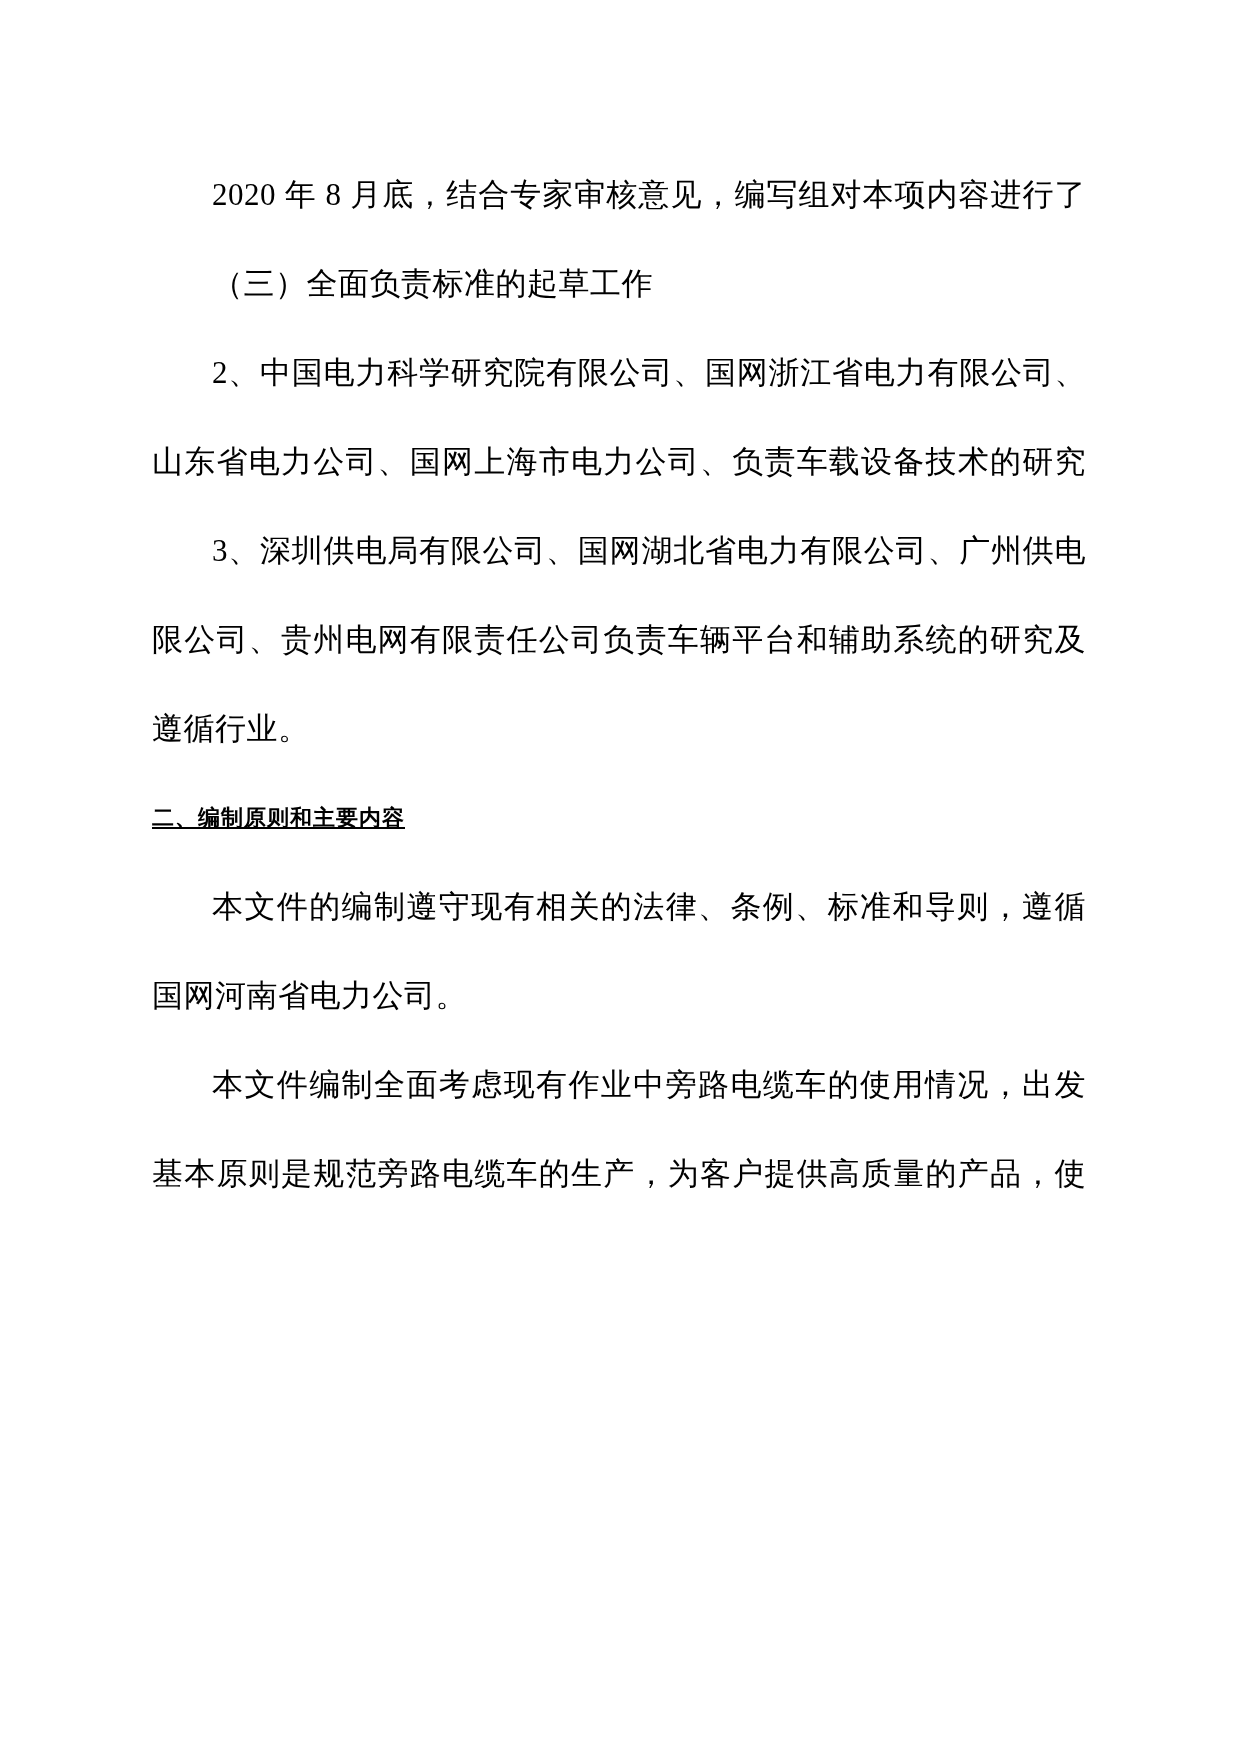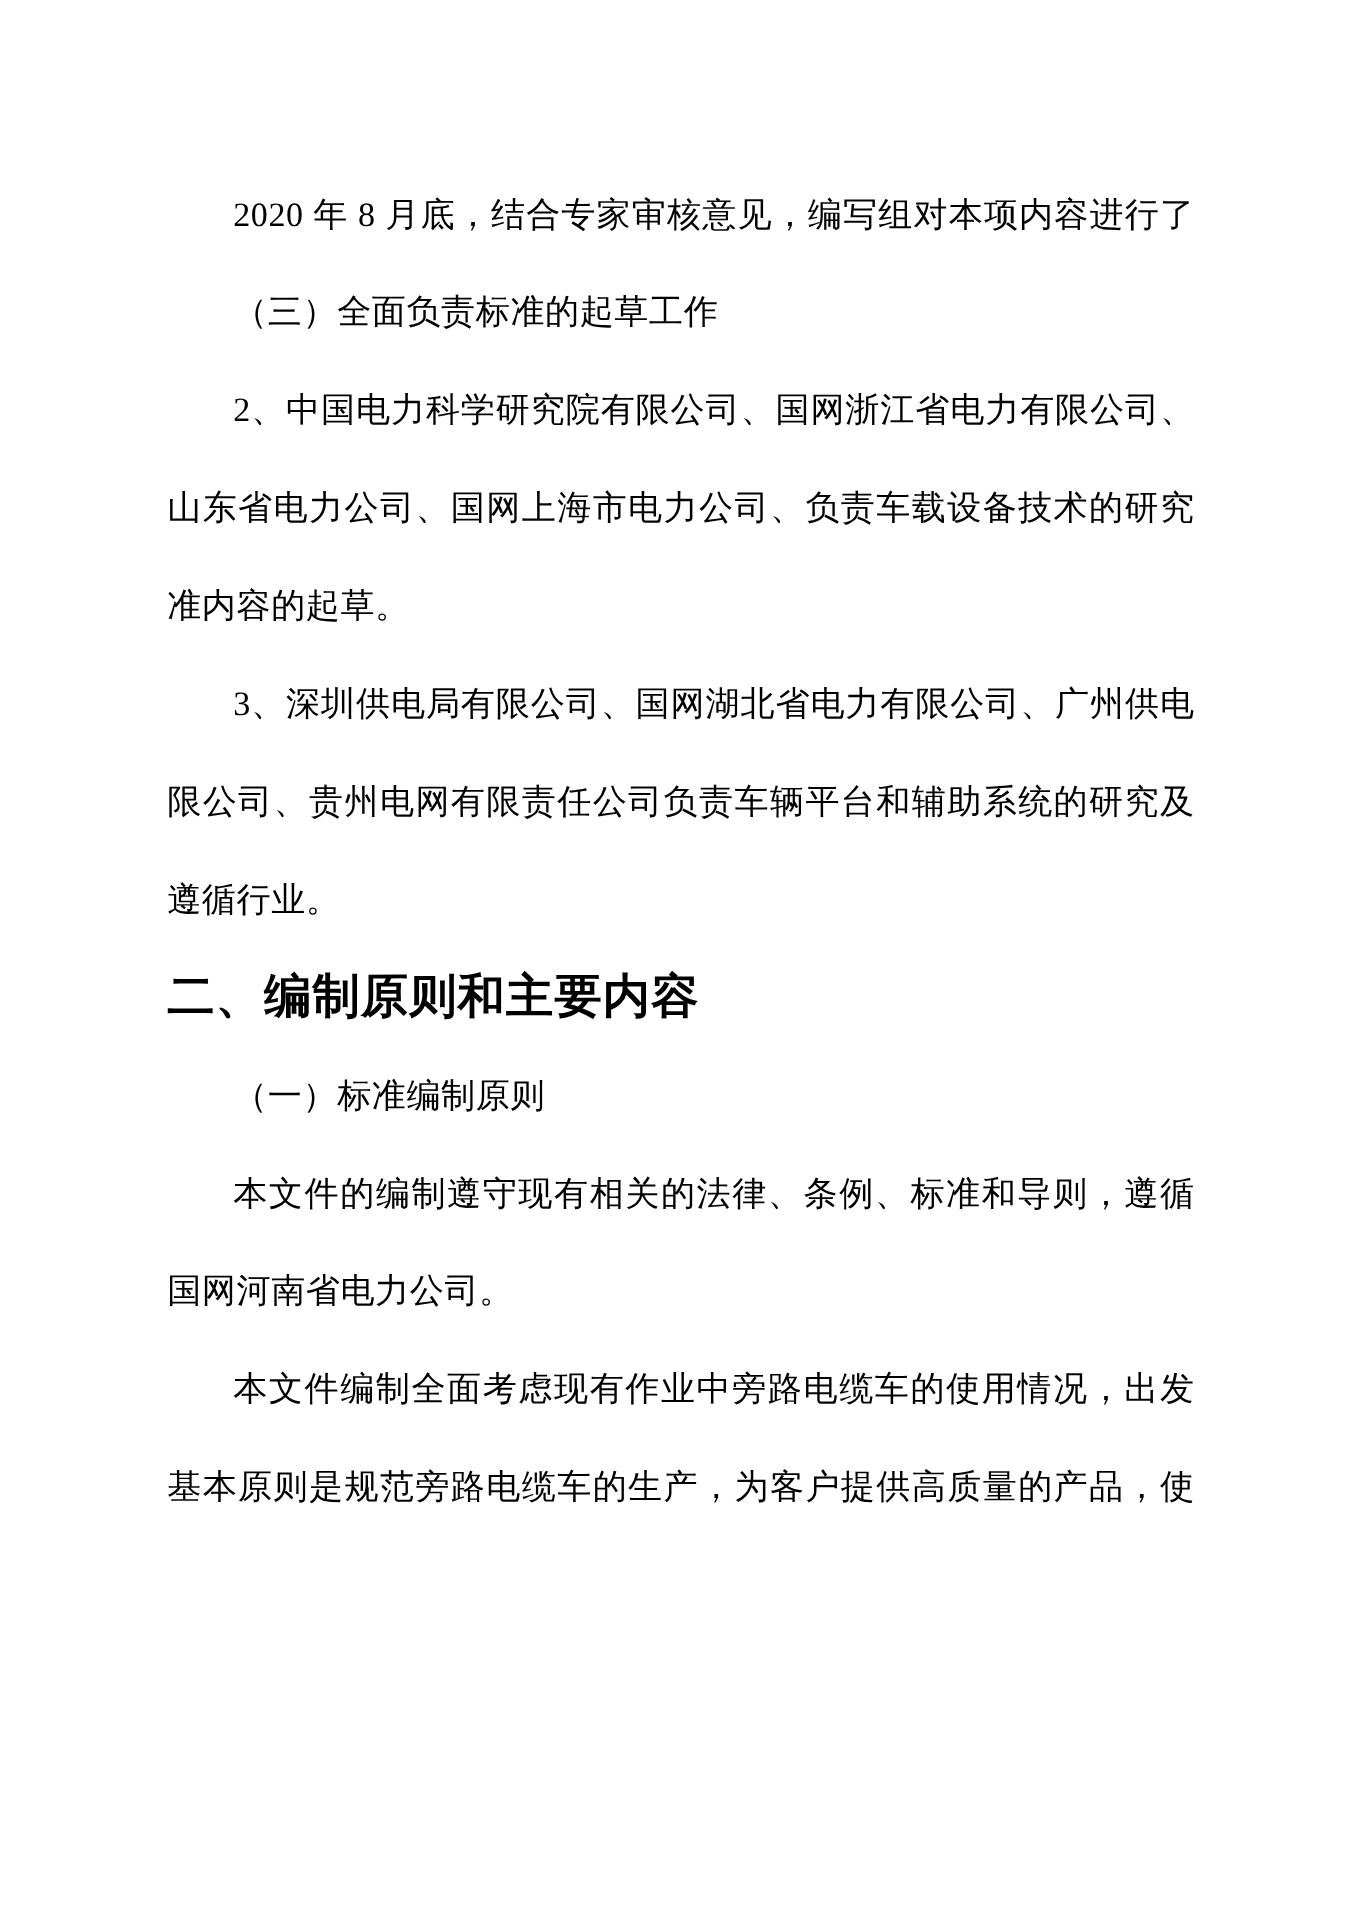--- a/index.html
+++ b/index.html
@@ -44,50 +44,47 @@
   .line.full {
     text-align: justify;
     text-align-last: justify;
   }
   .line.indent {
     text-indent: 60px;
   }
   .para.heading .line {
     font-family: "Liberation Sans", "DejaVu Sans", sans-serif;
     font-weight: bold;
-    font-size: 43px;
+    font-size: 22px;
     letter-spacing: 1px;
+    text-decoration: underline;
   }
 </style>
 </head>
 <body>
 
 <div class="page">
   <div class="doc-body" id="doc-body">
       <div class="para body">
         <div class="line full indent">2020 年 8 月底，结合专家审核意见，编写组对本项内容进行了修改，</div>
       </div>
       <div class="para body">
         <div class="line indent">（三）全面负责标准的起草工作</div>
       </div>
       <div class="para body">
         <div class="line full indent">2、中国电力科学研究院有限公司、国网浙江省电力有限公司、国网</div>
         <div class="line full">山东省电力公司、国网上海市电力公司、负责车载设备技术的研究及标</div>
-        <div class="line">准内容的起草。</div>
       </div>
       <div class="para body">
         <div class="line full indent">3、深圳供电局有限公司、国网湖北省电力有限公司、广州供电局有</div>
         <div class="line full">限公司、贵州电网有限责任公司负责车辆平台和辅助系统的研究及标准</div>
         <div class="line">遵循行业。</div>
       </div>
       <div class="para heading">
         <div class="line">二、编制原则和主要内容</div>
-      </div>
-      <div class="para body">
-        <div class="line indent">（一）标准编制原则</div>
       </div>
       <div class="para body">
         <div class="line full indent">本文件的编制遵守现有相关的法律、条例、标准和导则，遵循行业</div>
         <div class="line">国网河南省电力公司。</div>
       </div>
       <div class="para body">
         <div class="line full indent">本文件编制全面考虑现有作业中旁路电缆车的使用情况，出发点和</div>
         <div class="line full">基本原则是规范旁路电缆车的生产，为客户提供高质量的产品，使车辆</div>
       </div>
     </div>

